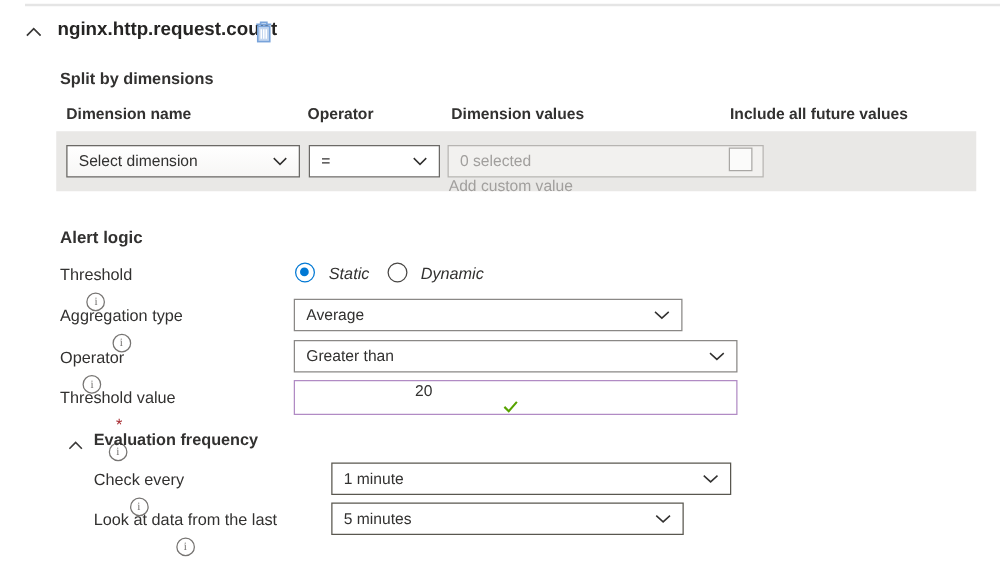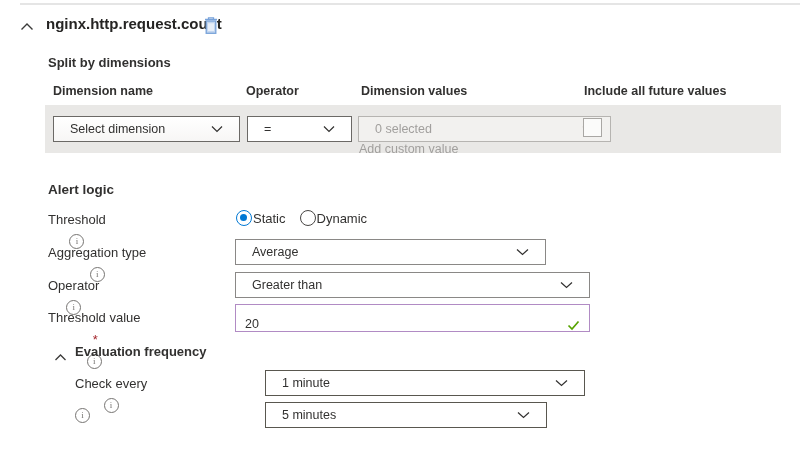--- a/index.html
+++ b/index.html
@@ -19,21 +19,21 @@
   #split-title{left:48px;top:55px;font-size:13px;font-weight:bold;}
   .col-header{top:84px;font-size:12.5px;font-weight:bold;}
   #col-dimension{left:53px;}
   #col-operator{left:246px;}
   #col-values{left:361px;}
   #col-future{left:584px;}
   #dim-band{left:45px;top:105px;width:736px;height:48px;background:#e9e8e6;}
 
   .ddl{box-sizing:border-box;height:26px;background:#ffffff;border:1px solid #6b6966;
        display:flex;align-items:center;justify-content:space-between;
-       padding:0 16px;font-size:12.5px;cursor:pointer;}
+       padding:0 9px;font-size:12.5px;cursor:pointer;}
   .ddl .val{white-space:nowrap;overflow:hidden;}
   .ddl.disabled{background:#f2f1ef;border-color:#b6b4b1;color:#a19f9d;cursor:default;}
 
   #ddl-dimension{left:53px;top:116px;width:187px;background:linear-gradient(#ffffff,#f7f6f5);}
   #ddl-operator{left:247px;top:116px;width:105px;}
   #ddl-values{left:358px;top:116px;width:253px;}
   #cb-future{left:583px;top:118px;width:19px;height:19px;box-sizing:border-box;
              border:1px solid #a9a7a4;background:#fbfbfa;cursor:pointer;}
   #add-custom{left:359px;top:142px;font-size:12.5px;color:#a19f9d;cursor:pointer;}
 
@@ -46,31 +46,31 @@
   #lbl-tv{left:48px;top:310px;}
   .req{color:#a4262c;margin-left:2px;}
 
   .info-icon{width:13px;height:13px;border:1px solid #767472;border-radius:50%;
              display:inline-flex;align-items:center;justify-content:center;
              font-size:9px;line-height:1;color:#767472;cursor:default;flex:0 0 auto;}
   .info-icon::after{content:"i";font-family:"Liberation Serif",serif;}
 
   
   #radio-group{left:236px;top:210px;display:flex;align-items:center;gap:14px;font-size:13px;}
-  .radio-opt{display:flex;align-items:flex-end;gap:1px;cursor:pointer;}
+  .radio-opt{display:flex;align-items:flex-end;gap:11px;cursor:pointer;font-style:italic;}
   .radio{width:16px;height:16px;border-radius:50%;box-sizing:border-box;position:relative;background:#fff;}
   .radio.on{border:1.5px solid #0078d4;}
   .radio.on::after{content:"";position:absolute;left:3px;top:3px;width:7px;height:7px;border-radius:50%;background:#0078d4;}
   .radio.off{border:1.5px solid #484644;}
 
   #ddl-agg{left:235px;top:239px;width:311px;border-color:#8a8886;}
   #ddl-op2{left:235px;top:272px;width:355px;border-color:#8a8886;}
 
   #input-tv-wrap{left:235px;top:304px;width:355px;height:28px;box-sizing:border-box;
-                 border:1.5px solid #b18bc4;background:#fff;display:flex;align-items:flex-end;}
+                 border:1.5px solid #b18bc4;background:#fff;display:flex;align-items:center;flex-direction:column;}
   #input-tv{flex:1;border:none;outline:none;font-size:12.5px;padding:0 9px;
             font-family:"Liberation Sans",sans-serif;color:#323130;background:transparent;}
   #valid-check{margin-right:9px;flex:0 0 auto;display:flex;}
 
   
   #eval-collapse{left:54px;top:349px;width:13px;height:11px;cursor:pointer;}
   #eval-title{left:75px;top:344px;font-size:13px;font-weight:bold;}
   #lbl-check{left:75px;top:376px;}
   #lbl-look{left:75px;top:408px;}
   #ddl-check{left:265px;top:370px;width:320px;border-color:#59574f;}
@@ -199,20 +199,21 @@
     <span class="info-icon"></span>
   </div>
   <div id="ddl-check" class="abs ddl">
     <span class="val">1 minute</span>
     <svg class="chev-down-svg" width="13" height="8" viewBox="0 0 13 8">
       <path d="M1 1.5 L6.5 6.5 L12 1.5" fill="none" stroke="#323130" stroke-width="1.2"></path>
     </svg>
   </div>
 
   <div id="lbl-look" class="abs fld-label">
+    <span>Look at data from the last</span>
     <span class="info-icon"></span>
   </div>
   <div id="ddl-look" class="abs ddl">
     <span class="val">5 minutes</span>
     <svg class="chev-down-svg" width="13" height="8" viewBox="0 0 13 8">
       <path d="M1 1.5 L6.5 6.5 L12 1.5" fill="none" stroke="#323130" stroke-width="1.2"></path>
     </svg>
   </div>
 
 </div>

